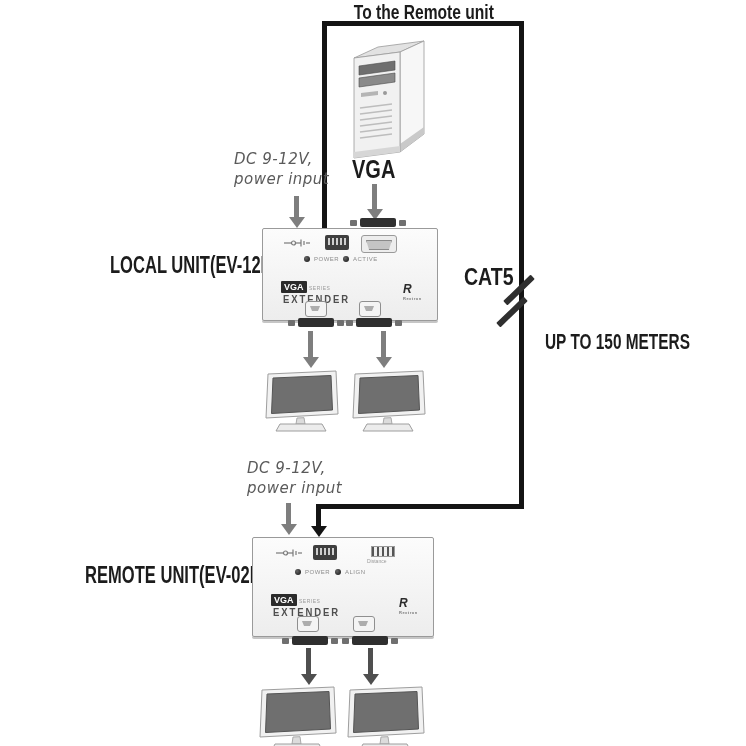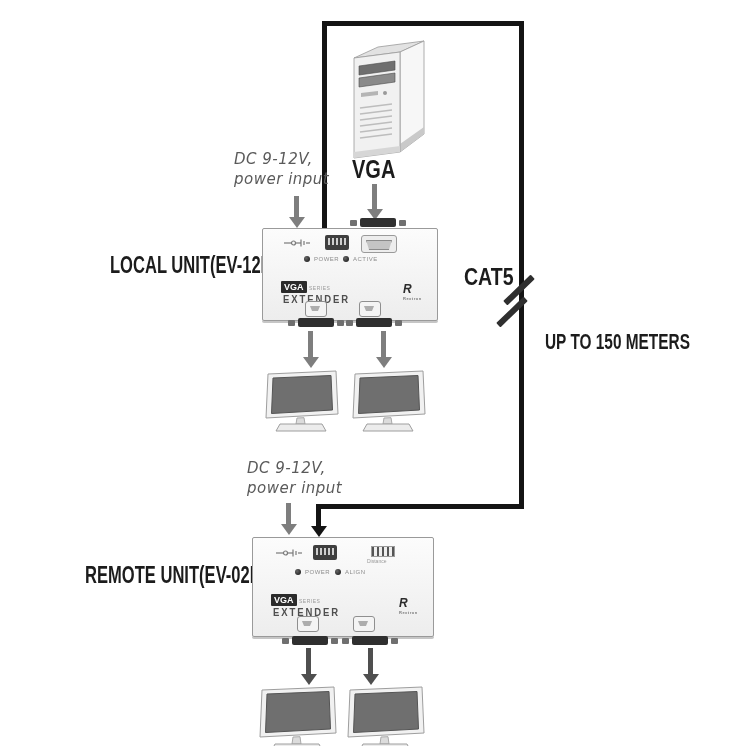--- a/index.html
+++ b/index.html
@@ -50,20 +50,23 @@
   .vga-conn .sl,.vga-conn .sr{position:absolute;width:7px;height:6px;top:2px;background:#6f6f6f;border-radius:1px;}
   .vga-conn .sl{left:0;} .vga-conn .sr{right:0;}
   .picon{position:absolute;}
   svg{display:block;}
 </style>
 </head>
 <body>
 
 <div id="canvas">
 
+  <div class="heading" style="left:318px;top:1px;width:212px;text-align:center;font-size:20px;">
+    <span class="cond-c">To the Remote unit</span>
+  </div>
 
   <div class="cable" style="left:322px;top:21px;width:202px;height:5px;"></div>
   <div class="cable" style="left:322px;top:21px;width:5px;height:210px;"></div>
   <div class="cable" style="left:519px;top:21px;width:5px;height:488px;"></div>
   <div class="cable" style="left:316px;top:504px;width:208px;height:5px;"></div>
   <div class="arrow black" style="left:316px;top:504px;height:22px;"></div>
 
   <div class="picon" style="left:338px;top:34px;">
     <svg width="100" height="126" viewBox="0 0 100 126">
       <polygon points="16,24 62,18 86,7 40,13" fill="#e2e2e2" stroke="#9a9a9a" stroke-width="0.8"></polygon>

